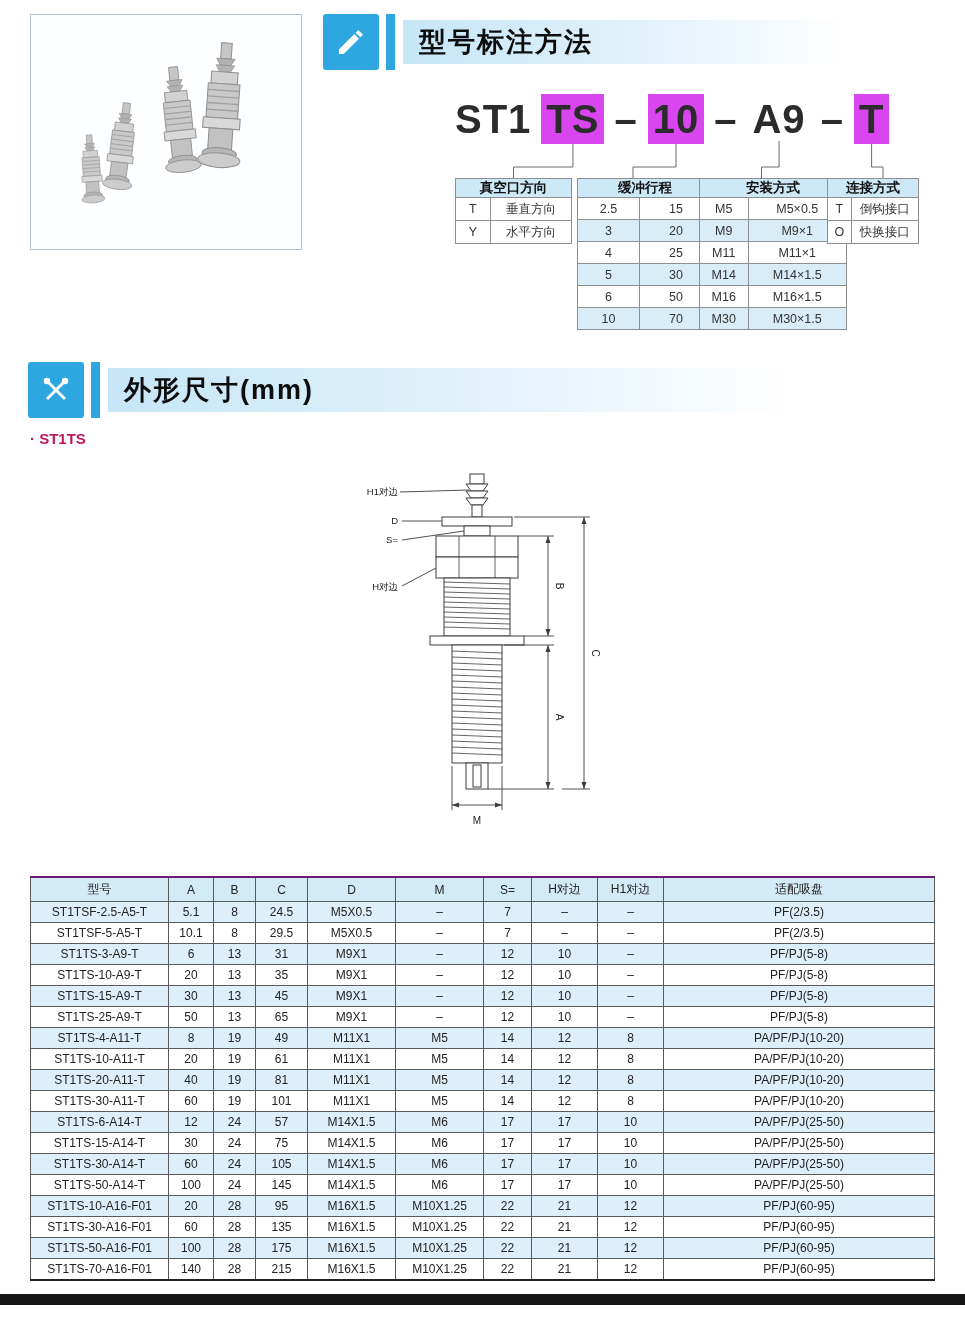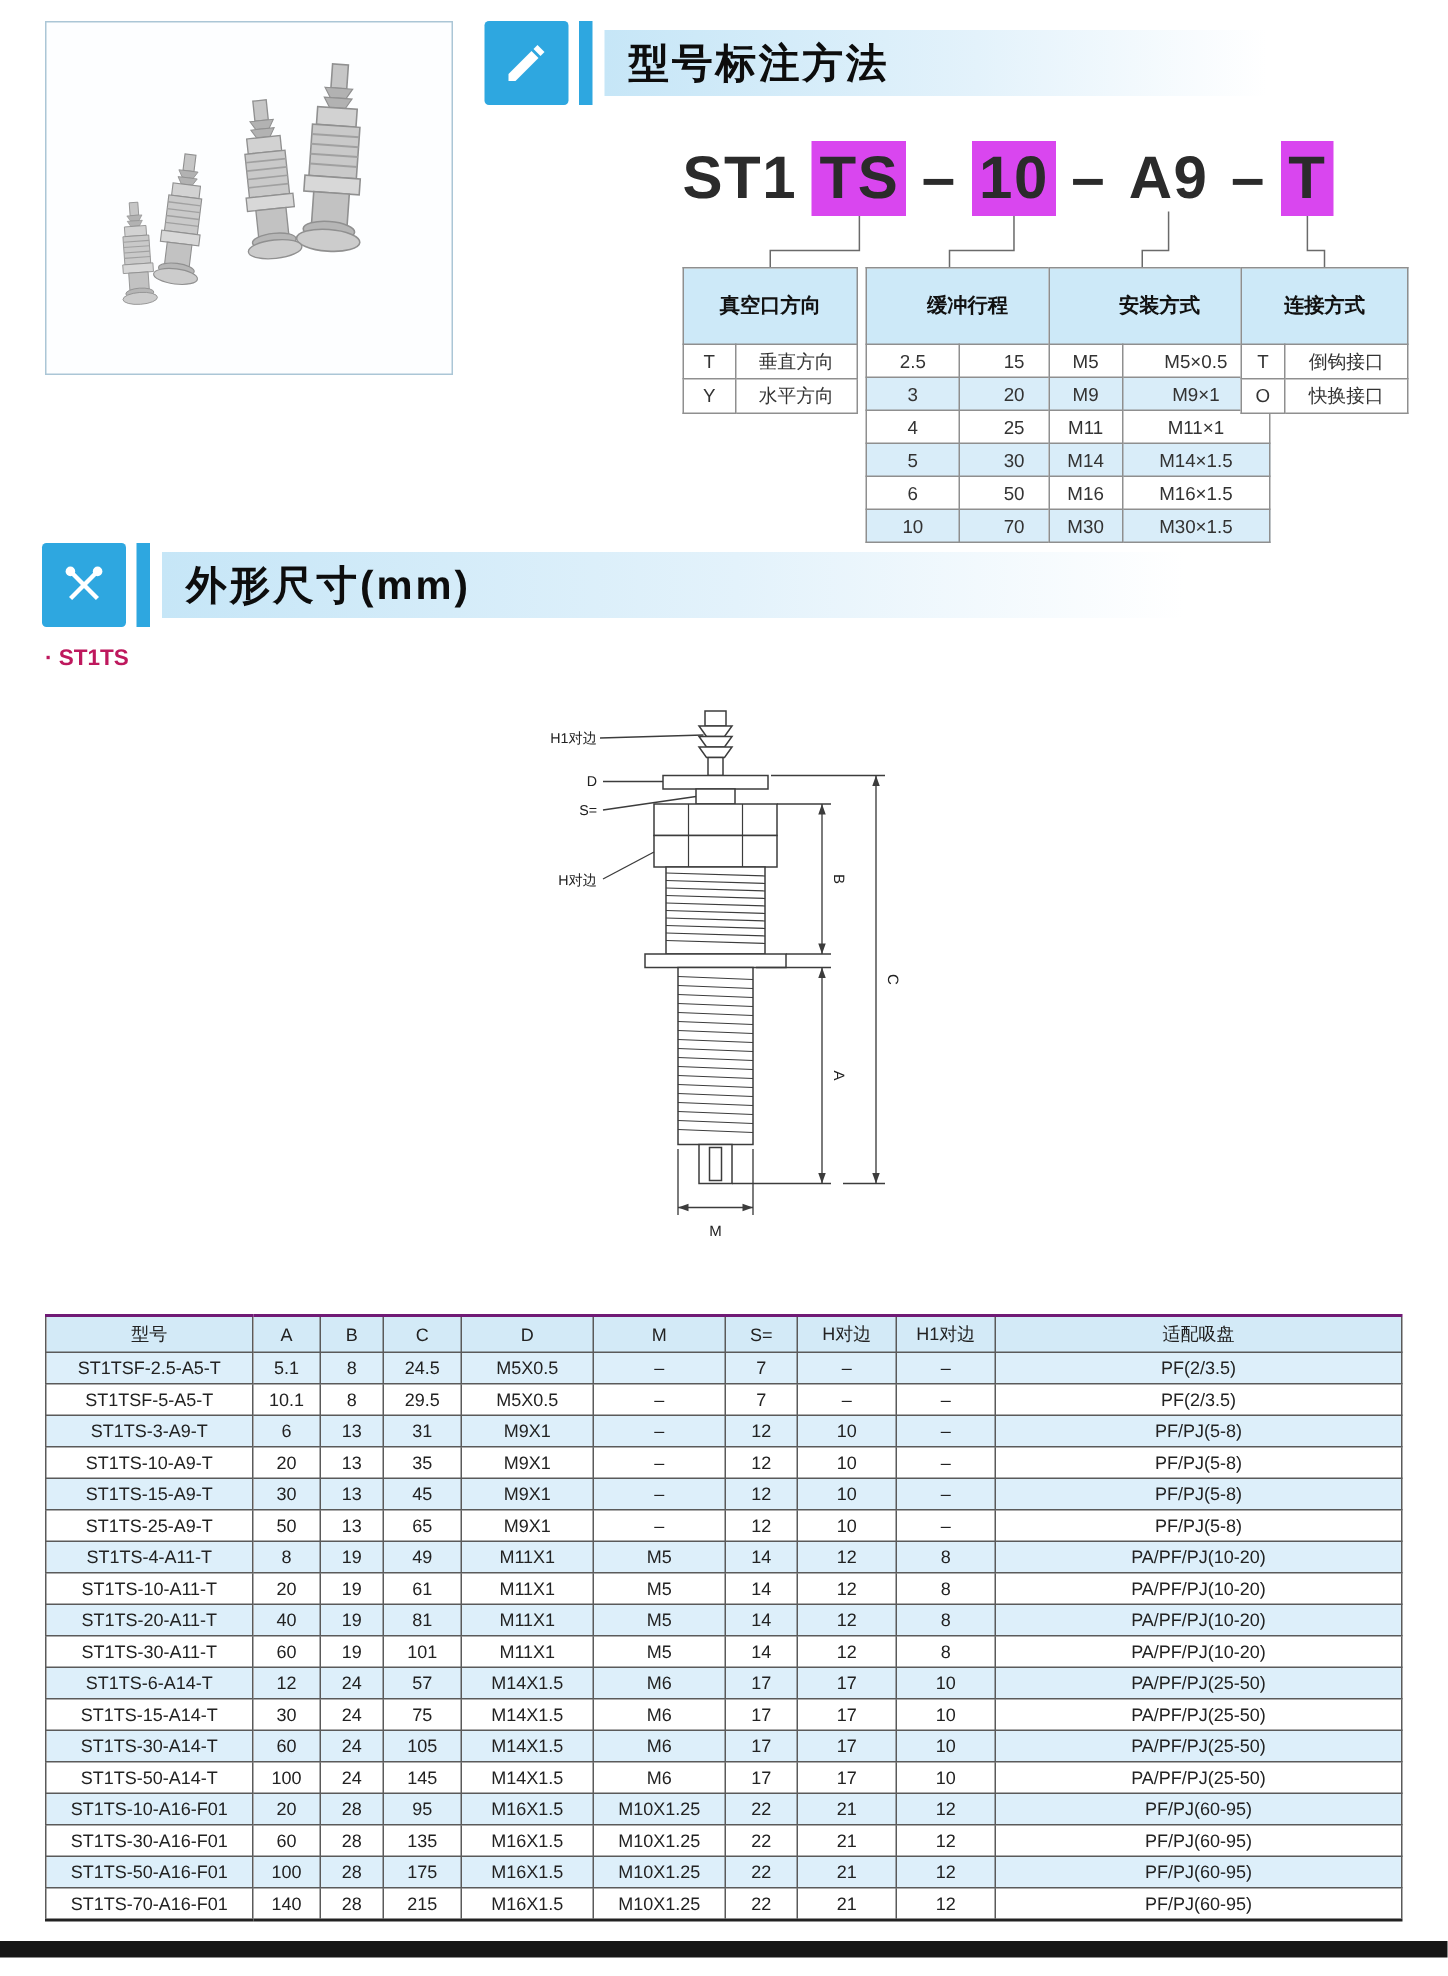--- a/index.html
+++ b/index.html
@@ -29,21 +29,21 @@
     font-size:40px; font-weight:600; letter-spacing:1px; color:#2b2b2b; white-space:nowrap; }
   #model-code .seg { padding:0 5px; line-height:50px; }
   #model-code .seg.hl { background:#d946ef; }
 
   
   #connector-svg { position:absolute; left:0; top:0; pointer-events:none; }
   #connector-svg polyline { fill:none; stroke:#6a6a6a; stroke-width:1; }
 
   
   .legend-table { border-collapse:collapse; font-size:12.5px; width:100%; background:#fff; }
-  .legend-table th { background:#cde9f8; font-weight:bold; font-size:13.5px; padding:16px 2px; color:#111;margin-left:40px; }
+  .legend-table th { background:#cde9f8; font-weight:bold; font-size:13.5px; padding:0 2px; color:#111;margin-left:40px; }
   .legend-table th, .legend-table td { border:1px solid #8f8f8f; text-align:center; }
   .legend-table td { padding:2.5px 4px; color:#333; height:22px; }
   .legend-table tr.alt td { background:#d9edf9; }
   .legend-wrap-0 td:first-child { width:30%; }
   .legend-wrap-1 td:first-child { width:46%; }
   .legend-wrap-2 td:first-child { width:33%; }
   .legend-wrap-3 td:first-child { width:26%; }
 
   .series-label { font-size:15px; font-weight:bold; color:#be185d; }
 
@@ -208,21 +208,21 @@
             <td>M16</td>
             <td>M16×1.5</td>
           </tr>
           <tr class="alt">
             <td>M30</td>
             <td>M30×1.5</td>
           </tr>
         </tbody>
       </table>
   </div>
-  <div class="abs legend-wrap-3" style="left:827px; top:178px; width:112px;">
+  <div class="abs legend-wrap-3" style="left:827px; top:178px; width:92px;">
     <table class="legend-table">
         <thead>
           <tr>
             <th colspan="2">连接方式</th>
           </tr>
         </thead>
         <tbody>
           <tr>
             <td>T</td>
             <td>倒钩接口</td>

